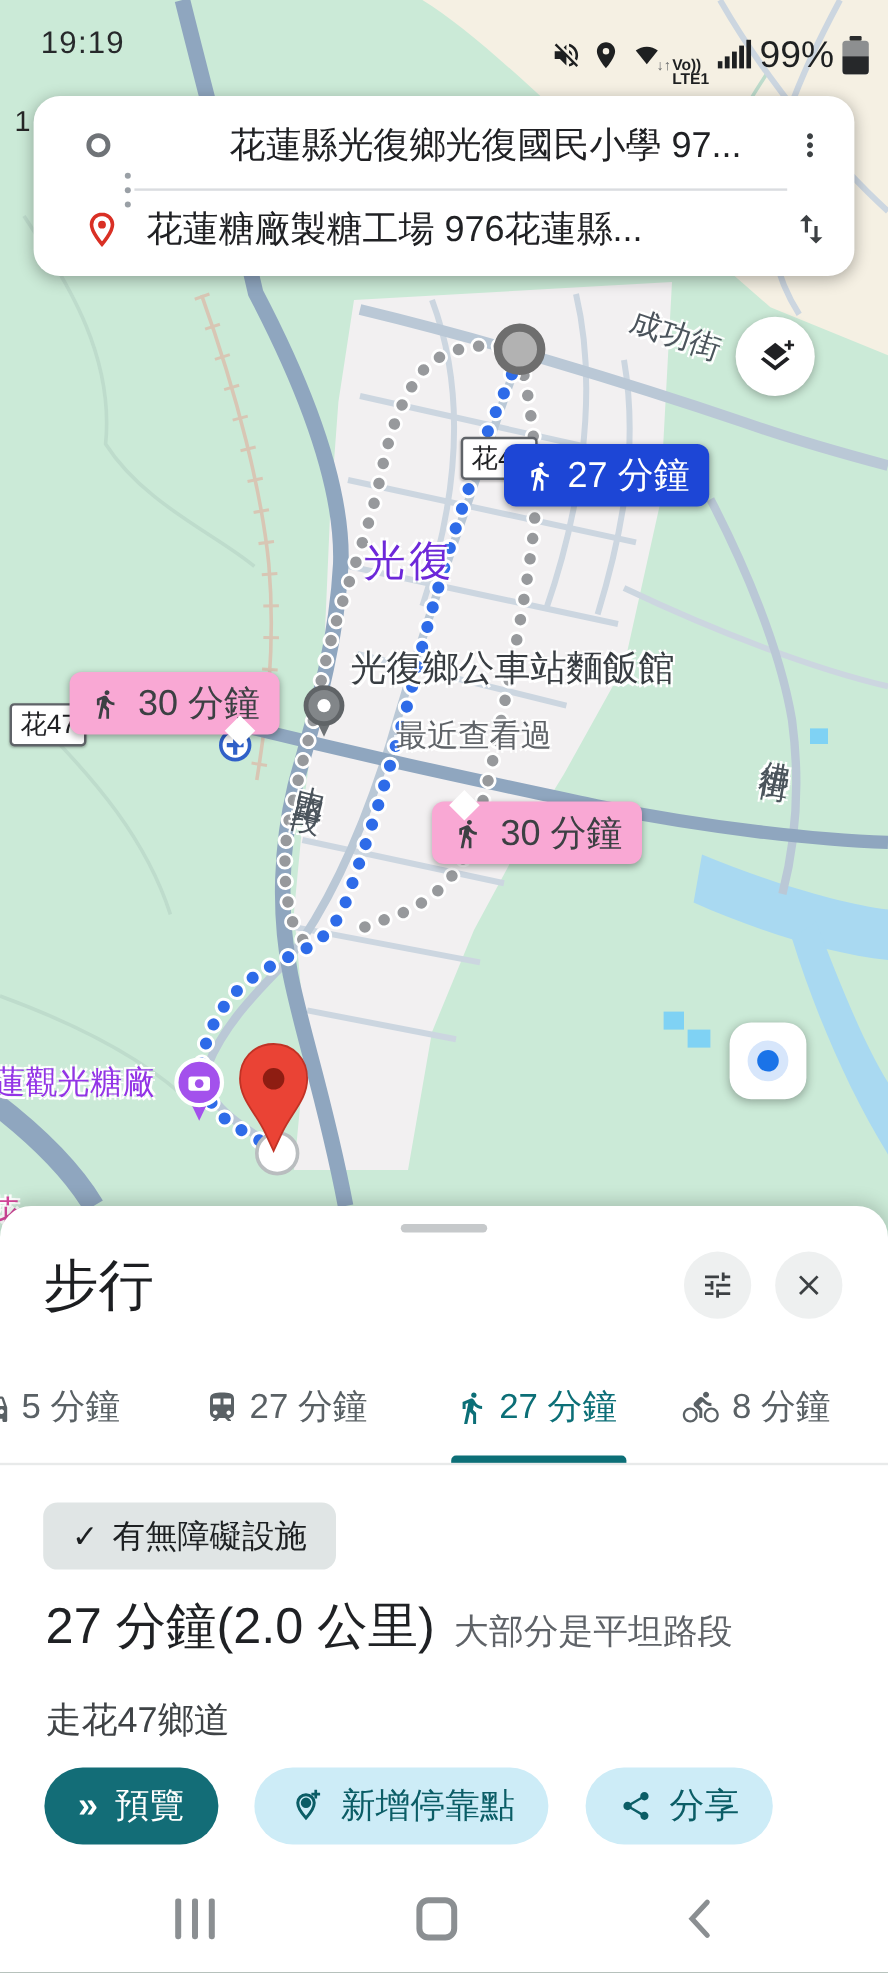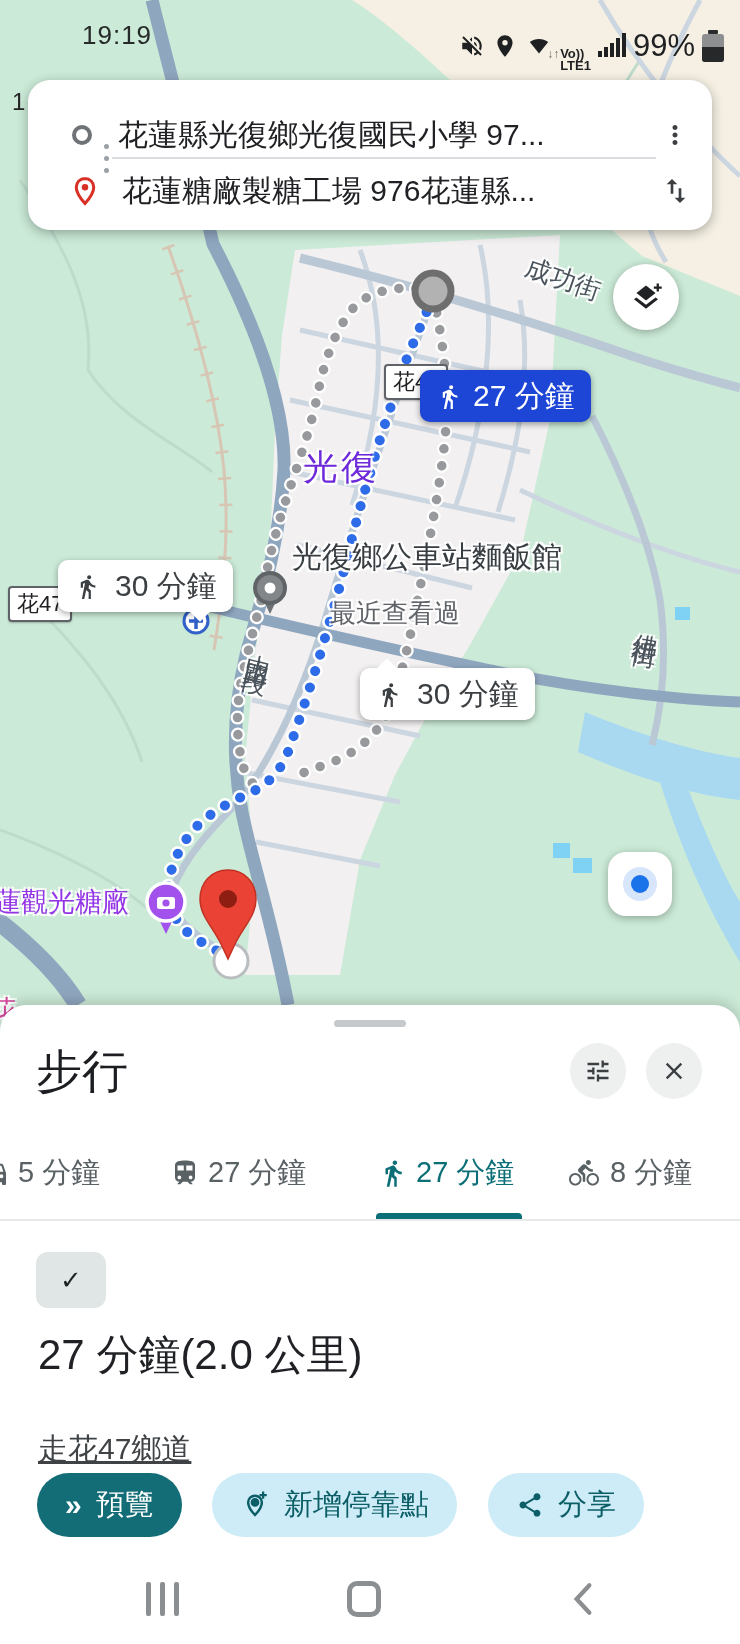--- a/index.html
+++ b/index.html
@@ -5,34 +5,34 @@
   * { margin:0; padding:0; box-sizing:border-box; }
   html,body { background:#202124; }
   .screen {
     position:relative; width:740px; height:1644px; overflow:hidden;
     font-family:"Liberation Sans","DejaVu Sans",sans-serif;
     background:#cbead7; margin:0 auto;
   }
   .abs { position:absolute; }
   .halo { text-shadow:-2px -2px 0 #fff,2px -2px 0 #fff,-2px 2px 0 #fff,2px 2px 0 #fff,0 0 4px #fff; }
   
-  .status-time { left:34px; top:20px; font-size:26px; color:#27292b; font-weight:500; letter-spacing:1px;margin-left:48px; }
+  .status-time { left:34px; top:20px; font-size:26px; color:#27292b; font-weight:500; letter-spacing:1px; }
   .status-icons { right:16px; top:20px; display:flex; align-items:center; gap:7px; color:#1e2021; }
   .status-icons svg { display:block; }
   .volte { font-size:13px; font-weight:700; line-height:12px; text-align:left;margin-top:28px; }
   .pct { font-size:31px; font-weight:400; }
   .battery { position:relative; width:22px; height:32px; }
   .battery .tip { position:absolute; top:0; left:6px; width:10px; height:4px; background:#2a2c2d; border-radius:1px; }
   .battery .body { position:absolute; top:4px; left:0; width:22px; height:28px; border-radius:3px; background:#8d8f90; overflow:hidden; }
   .battery .fill { position:absolute; bottom:0; left:0; width:100%; height:55%; background:#26282a; }
   
   .dir-card { left:28px; top:80px; width:684px; height:150px; background:#fff; border-radius:22px;
     box-shadow:0 3px 12px rgba(0,0,0,.3); }
   .dir-row { position:absolute; left:0; width:100%; height:70px; display:flex; align-items:center; }
-  .dir-row.origin { top:20px; } .dir-row.dest { top:76px; }
+  .dir-row.origin { top:6px;text-align:right; } .dir-row.dest { top:76px; }
   .dir-text { font-size:30px; color:#202124; white-space:nowrap; overflow:hidden; text-overflow:clip; width:500px; }
   .dir-divider { position:absolute; left:84px; right:56px; top:77px; height:2px; background:#dadce0; }
   .dir-dots { position:absolute; left:76px; top:64px; display:flex; flex-direction:column; gap:7px; }
   .dir-dots i { width:5px; height:5px; border-radius:50%; background:#9aa0a6; }
   .o-icon { width:20px; height:20px; border:4px solid #6f7377; border-radius:50%; margin:0 26px 0 44px; flex:0 0 auto; }
   .d-icon { margin:0 22px 0 42px; flex:0 0 auto; }
   .iconbtn { flex:0 0 auto; display:flex; align-items:center; justify-content:center; }
   
   .roadbadge { background:#fff; border:2px solid #5f6368; border-radius:4px; padding:1px 7px;
     font-size:22px; color:#202124; box-shadow:0 1px 2px rgba(0,0,0,.25); }
@@ -40,21 +40,21 @@
     font-size:20px; font-weight:700; color:#fff; }
   .maplabel { color:#4b545c; font-size:26px; }
   .bigtown { color:#6d28d9; font-size:35px; letter-spacing:3px; }
   .poi-main { color:#383d42; font-size:30px; }
   .poi-sub { color:#5f6368; font-size:26px; }
   .vlabel { writing-mode:vertical-rl; letter-spacing:4px; }
   .purple-label { color:#9334e6; font-size:27px; font-weight:500; }
   .magenta { color:#d5469b; font-size:28px; font-weight:500; }
   .eta { display:flex; align-items:center; gap:10px; height:52px; border-radius:10px; padding:0 16px;
     font-size:30px; white-space:nowrap; }
-  .eta.white { background:#ffffff; color:#3c4043; box-shadow:0 2px 6px rgba(0,0,0,.35);gap:14px; }
+  .eta.white { background:#f9a8d4; color:#3c4043; box-shadow:0 2px 6px rgba(0,0,0,.35);gap:14px; }
   .eta.blue { background:#1d46d6; color:#fff; box-shadow:0 2px 6px rgba(0,0,0,.4); font-weight:500; }
   .tail { position:absolute; width:18px; height:18px; transform:rotate(45deg); }
   .mapbtn { background:#fff; box-shadow:0 2px 8px rgba(0,0,0,.3); display:flex; align-items:center; justify-content:center; }
   
   .sheet { left:0; top:1005px; width:740px; height:639px; background:#fff; border-radius:26px 26px 0 0;
     box-shadow:0 -3px 14px rgba(0,0,0,.18); }
   .handle { position:absolute; left:334px; top:15px; width:72px; height:7px; border-radius:4px; background:#c6c9cb; }
   .sheet-title { position:absolute; left:36px; top:36px; font-size:46px; color:#1c1e21; }
   .roundbtn { position:absolute; width:56px; height:56px; border-radius:50%; background:#eef0f0;
     display:flex; align-items:center; justify-content:center; }
@@ -62,21 +62,21 @@
   .tab.sel { color:#0c6f77; }
   .tab svg { display:block; }
   .tab-underline { position:absolute; left:376px; top:208px; width:146px; height:7px; background:#0c6f77; border-radius:4px 4px 0 0; }
   .tab-divider { position:absolute; left:0; top:214px; width:740px; height:2px; background:#e8eaea; }
   .chip { position:absolute; left:36px; top:247px; height:56px; display:inline-flex; align-items:center; gap:12px;
     padding:0 24px; background:#e0e5e5; border-radius:12px; font-size:27px; color:#1d2022; }
   .chip .chk { font-size:26px; }
   .summary { position:absolute; left:38px; top:322px; display:flex; align-items:baseline; white-space:nowrap; }
   .summary .big { font-size:42px; color:#1f2124; }
   .summary .note { font-size:29px; color:#5f6368; margin-left:16px; }
-  .via { position:absolute; left:38px; top:424px; font-size:30px; color:#3f4346;text-decoration:underline; }
+  .via { position:absolute; left:38px; top:408px; font-size:30px; color:#3f4346; }
   .pill { position:absolute; top:468px; height:64px; border-radius:32px; display:inline-flex; align-items:center;
     gap:14px; font-size:29px; padding:0 28px; }
   .pill.primary { background:#136d77; color:#fff; }
   .pill.light { background:#cdecf7; color:#0b5d66; }
   .chev { font-size:30px; font-weight:700; line-height:1; }
   
   .nav { position:absolute; left:0; top:565px; width:740px; height:74px; display:flex; align-items:center; }
   .nav-recents { position:absolute; left:146px; top:12px; display:flex; gap:9px; }
   .nav-recents i { width:5px; height:34px; background:#8b8f92; border-radius:2px; }
   .nav-home { position:absolute; left:347px; top:11px; width:34px; height:36px; border:5px solid #8b8f92; border-radius:10px; }
@@ -336,24 +336,26 @@
       <svg width="36" height="30" viewBox="0 0 24 24" fill="#5a6165">
           <path d="M15.5 5.5c1.1 0 2-.9 2-2s-.9-2-2-2-2 .9-2 2 .9 2 2 2zM5 12c-2.8 0-5 2.2-5 5s2.2 5 5 5 5-2.2 5-5-2.2-5-5-5zm0 8.5c-1.9 0-3.5-1.6-3.5-3.5s1.6-3.5 3.5-3.5 3.5 1.6 3.5 3.5-1.6 3.5-3.5 3.5zm5.8-10l2.4-2.4.8.8c1.3 1.3 3 2.1 5.1 2.1V9c-1.5 0-2.7-.6-3.6-1.5l-1.9-1.9c-.5-.4-1-.6-1.6-.6s-1.1.2-1.4.6L7.8 8.4c-.4.4-.6.9-.6 1.4 0 .6.2 1.1.6 1.4L11 14v5h2v-6.2l-2.2-2.3zM19 12c-2.8 0-5 2.2-5 5s2.2 5 5 5 5-2.2 5-5-2.2-5-5-5zm0 8.5c-1.9 0-3.5-1.6-3.5-3.5s1.6-3.5 3.5-3.5 3.5 1.6 3.5 3.5-1.6 3.5-3.5 3.5z"></path>
         </svg>
       <span>8 分鐘</span>
     </div>
     <span class="tab-underline"></span>
     <span class="tab-divider"></span>
 
     <div class="chip">
       <span class="chk">✓</span>
+      <span>有無障礙設施</span>
     </div>
 
     <div class="summary">
       <span class="big">27 分鐘(2.0 公里)</span>
+      <span class="note">大部分是平坦路段</span>
     </div>
     <div class="via">走花47鄉道</div>
 
     <div class="pill primary" style="left:37px;">
       <span class="chev">»</span>
       <span>預覽</span>
     </div>
     <div class="pill light" style="left:488px;">
       <svg width="28" height="28" viewBox="0 0 24 24" fill="#0b5d66">
           <path d="M18 16.08c-.76 0-1.44.3-1.96.77L8.91 12.7c.05-.23.09-.46.09-.7s-.04-.47-.09-.7l7.05-4.11c.54.5 1.25.81 2.04.81 1.66 0 3-1.34 3-3s-1.34-3-3-3-3 1.34-3 3c0 .24.04.47.09.7L8.04 9.81C7.5 9.31 6.79 9 6 9c-1.66 0-3 1.34-3 3s1.34 3 3 3c.79 0 1.5-.31 2.04-.81l7.12 4.16c-.05.21-.08.43-.08.65 0 1.61 1.31 2.92 2.92 2.92s2.92-1.31 2.92-2.92-1.31-2.92-2.92-2.92z"></path>

